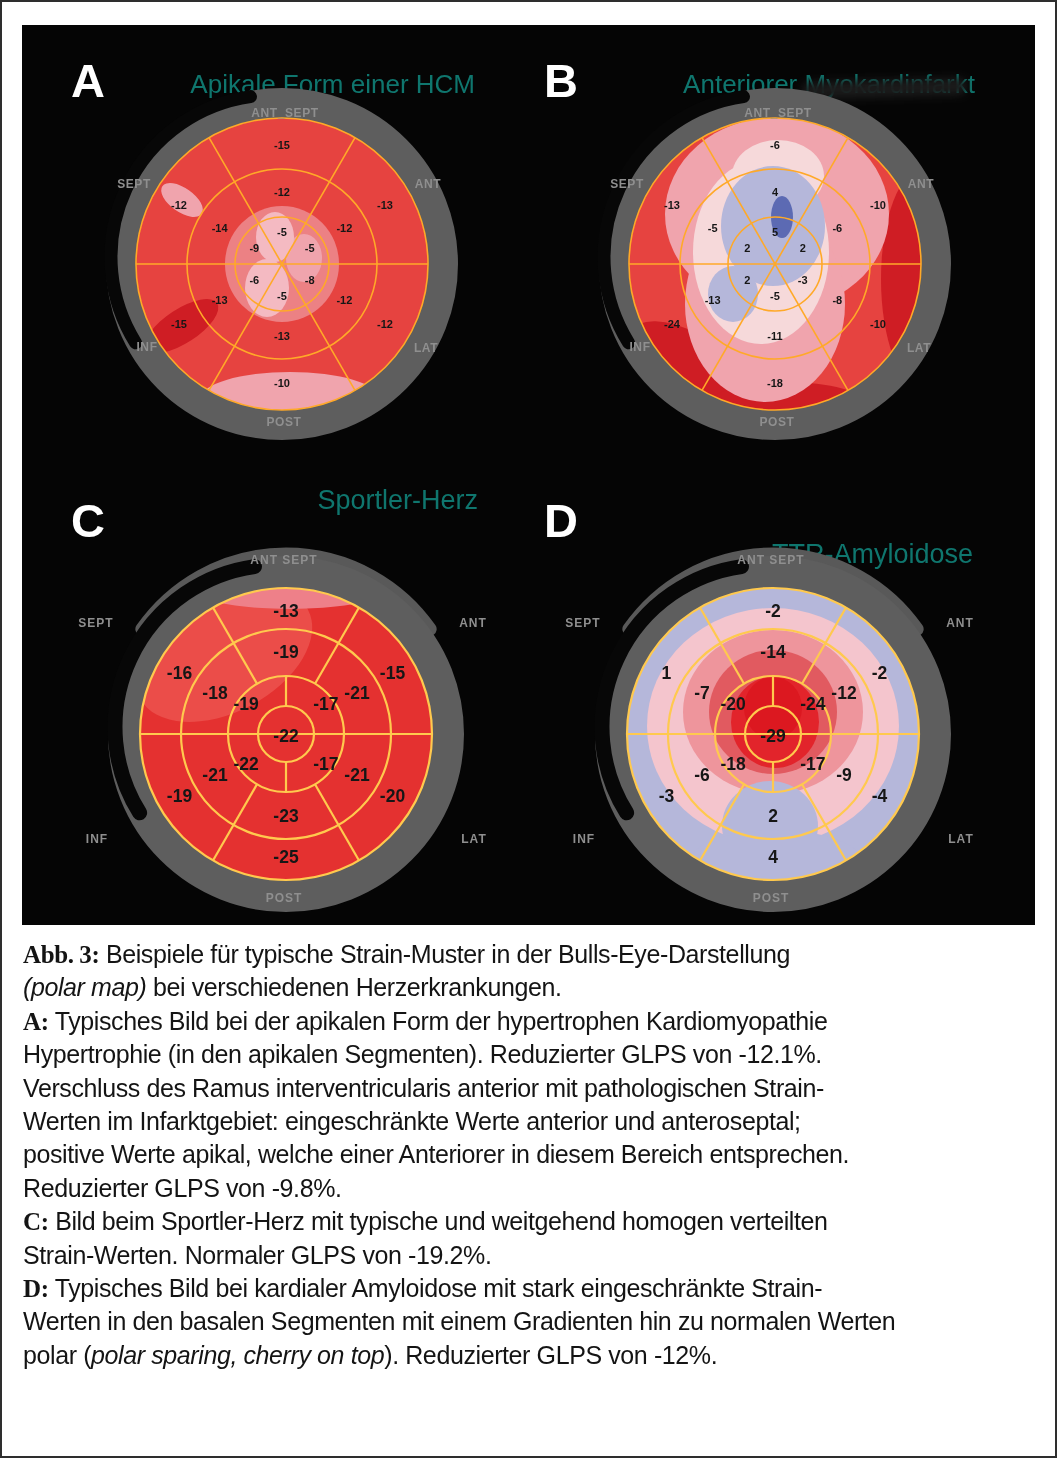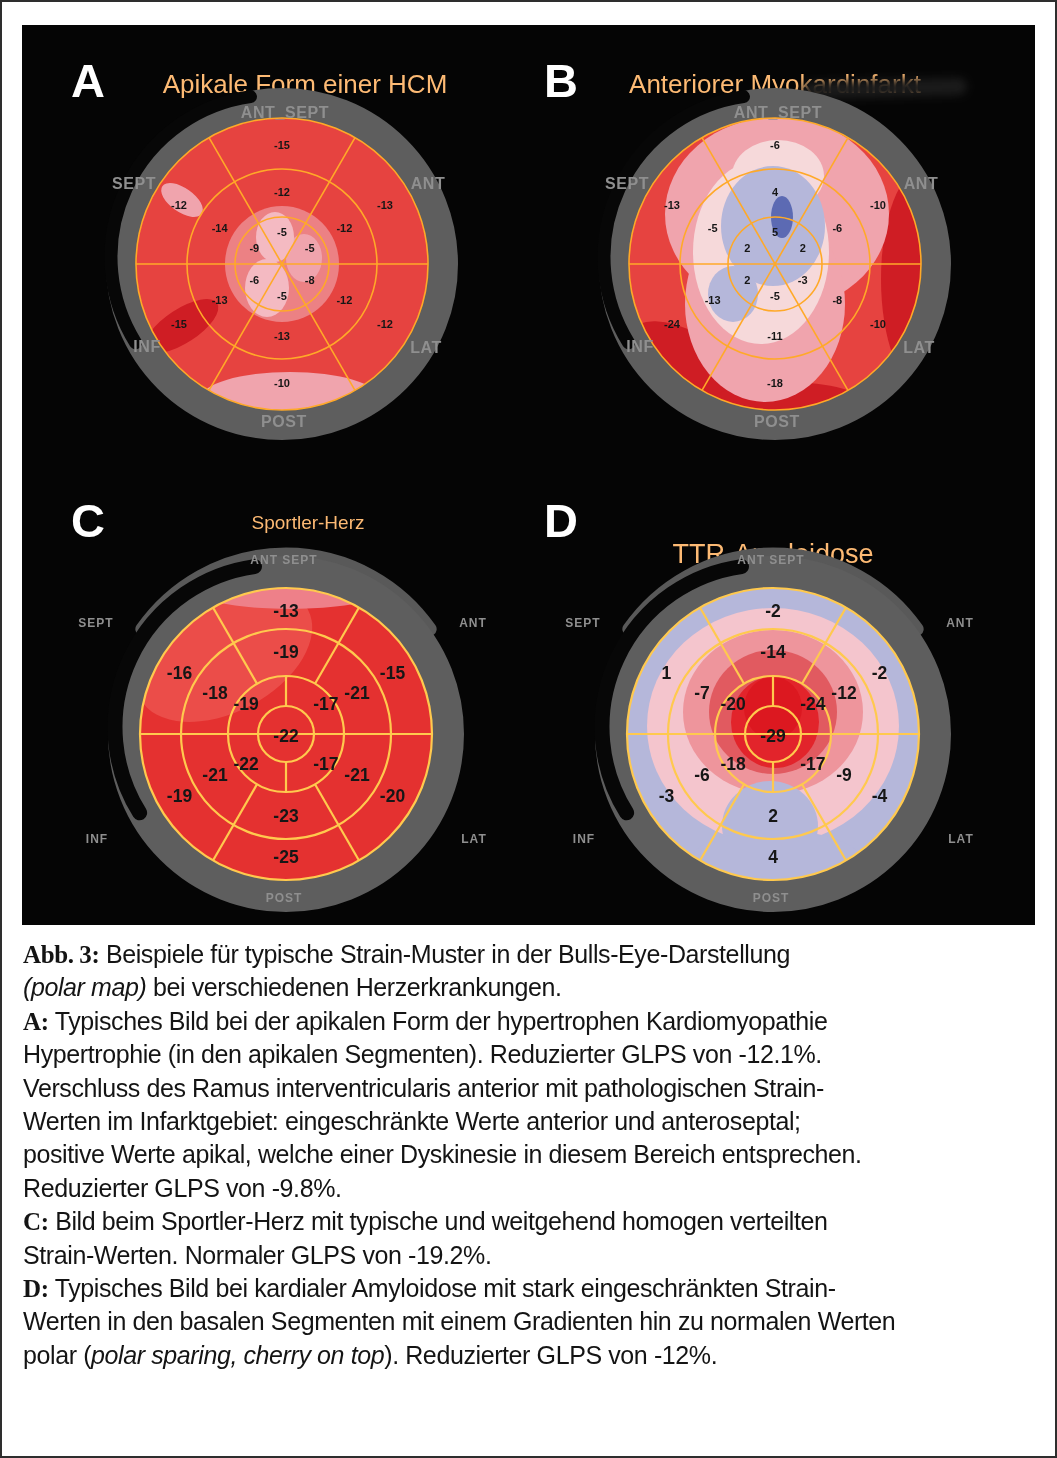--- a/index.html
+++ b/index.html
@@ -1,24 +1,24 @@
 <!DOCTYPE html>
 <html><head>
 <meta charset="utf-8">
 <style>
   html,body{margin:0;padding:0;background:#ffffff;}
   .page{position:relative;width:1053px;height:1454px;border:2px solid #2e2e2e;background:#ffffff;
         font-family:"Liberation Sans",sans-serif;overflow:hidden;}
   .figure{position:absolute;left:20px;top:23px;width:1013px;height:900px;background:#050505;}
   .panel-letter{position:absolute;color:#ffffff;font-weight:700;font-size:47px;line-height:1;}
-  .panel-title{position:absolute;color:#fdba74;font-size:26px;text-align:center;line-height:1.1;}
+  .panel-title{position:absolute;color:#0f766e;font-size:26px;text-align:right;line-height:1.1;}
   .bullseye{position:absolute;width:400px;height:400px;}
   .bullseye svg{position:absolute;left:0;top:0;}
   .rlabel{position:absolute;transform:translate(-50%,-50%);color:#8f8f8f;font-weight:700;white-space:nowrap;}
-  .rlabel.sm{font-size:16px;letter-spacing:.6px;}
+  .rlabel.sm{font-size:12px;letter-spacing:.6px;}
   .rlabel.lg{font-size:12px;letter-spacing:1px;}
   .smudge{position:absolute;left:780px;top:55px;width:165px;height:17px;background:#1b1b1b;
           border-radius:9px;filter:blur(4px);transform:rotate(-1.5deg);}
   .caption{position:absolute;left:21px;top:936px;width:1014px;color:#141414;
            font-size:25px;line-height:33.4px;letter-spacing:-0.4px;}
   .caption-line{white-space:nowrap;}
   .caption b{font-weight:700;font-family:Liberation Serif, serif;}
   .caption i{font-style:italic;}
 </style>
 </head>
@@ -27,21 +27,21 @@
 <div class="page">
   <div class="figure">
 
     <div class="panel-letter" style="left:49px;top:32px">A</div>
     <div class="panel-title" style="left:113px;top:45px;width:340px">Apikale Form einer HCM</div>
 
     <div class="panel-letter" style="left:522px;top:32px">B</div>
     <div class="panel-title" style="left:553px;top:45px;width:400px">Anteriorer Myokardinfarkt</div>
 
     <div class="panel-letter" style="left:49px;top:472px">C</div>
-    <div class="panel-title" style="left:116px;top:488px;width:340px;font-size:19px">Sportler-Herz</div>
+    <div class="panel-title" style="left:116px;top:461px;width:340px;font-size:27px">Sportler-Herz</div>
 
     <div class="panel-letter" style="left:522px;top:472px">D</div>
     <div class="panel-title" style="left:551px;top:515px;width:400px;font-size:27px">TTR-Amyloidose</div>
 
     <div class="smudge"></div>
 
     <div class="bullseye" id="bullseye-A" style="left:60px;top:39px">
         <svg width="400" height="400" viewBox="0 0 400 400">
           <defs>
             <clipPath id="clipA">
@@ -279,21 +279,21 @@
       </div>
   </div>
 
   <div class="caption" id="caption">
       <div class="caption-line"><b>Abb. 3:</b><span> Beispiele für typische Strain-Muster in der Bulls-Eye-Darstellung</span></div>
       <div class="caption-line"><i>(polar map)</i><span> bei verschiedenen Herzerkrankungen.</span></div>
       <div class="caption-line"><b>A:</b><span> Typisches Bild bei der apikalen Form der hypertrophen Kardiomyopathie</span></div>
       <div class="caption-line"><span>Hypertrophie (in den apikalen Segmenten). Reduzierter GLPS von -12.1%.</span></div>
       <div class="caption-line"><span>Verschluss des Ramus interventricularis anterior mit pathologischen Strain-</span></div>
       <div class="caption-line"><span>Werten im Infarktgebiet: eingeschränkte Werte anterior und anteroseptal;</span></div>
-      <div class="caption-line"><span>positive Werte apikal, welche einer Dyskinesie in diesem Bereich entsprechen.</span></div>
+      <div class="caption-line"><span>positive Werte apikal, welche einer Anteriorer in diesem Bereich entsprechen.</span></div>
       <div class="caption-line"><span>Reduzierter GLPS von -9.8%.</span></div>
       <div class="caption-line"><b>C:</b><span> Bild beim Sportler-Herz mit typische und weitgehend homogen verteilten</span></div>
       <div class="caption-line"><span>Strain-Werten. Normaler GLPS von -19.2%.</span></div>
-      <div class="caption-line"><b>D:</b><span> Typisches Bild bei kardialer Amyloidose mit stark eingeschränkten Strain-</span></div>
+      <div class="caption-line"><b>D:</b><span> Typisches Bild bei kardialer Amyloidose mit stark eingeschränkte Strain-</span></div>
       <div class="caption-line"><span>Werten in den basalen Segmenten mit einem Gradienten hin zu normalen Werten</span></div>
       <div class="caption-line"><span>polar (</span><i>polar sparing, cherry on top</i><span>). Reduzierter GLPS von -12%.</span></div>
     </div>
 </div>
 
 </body></html>

